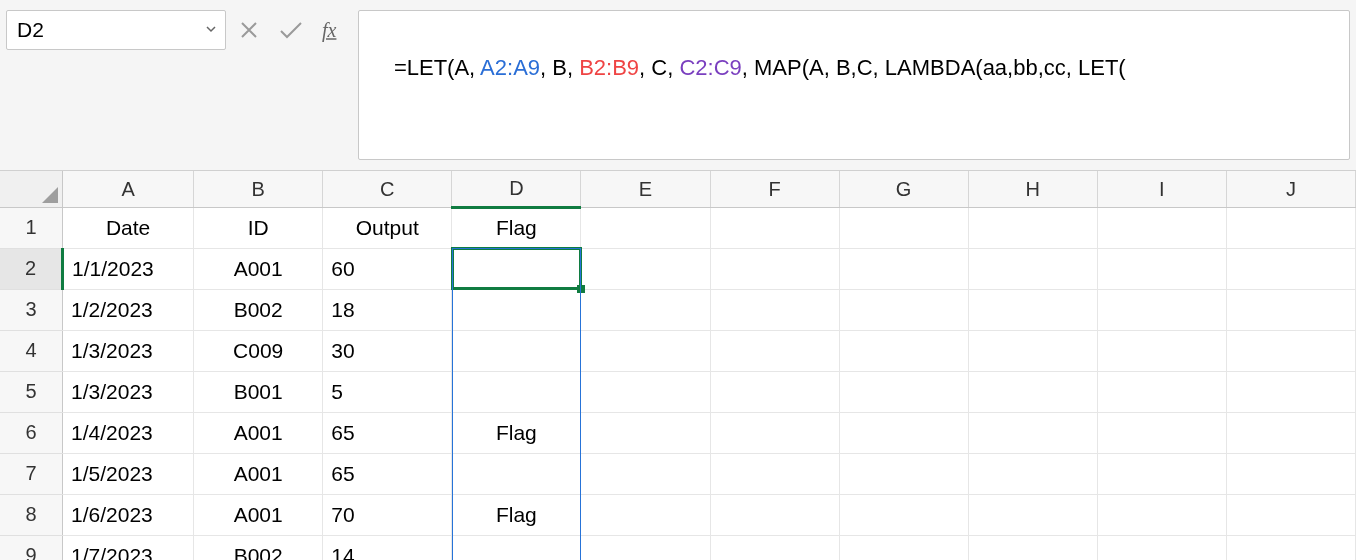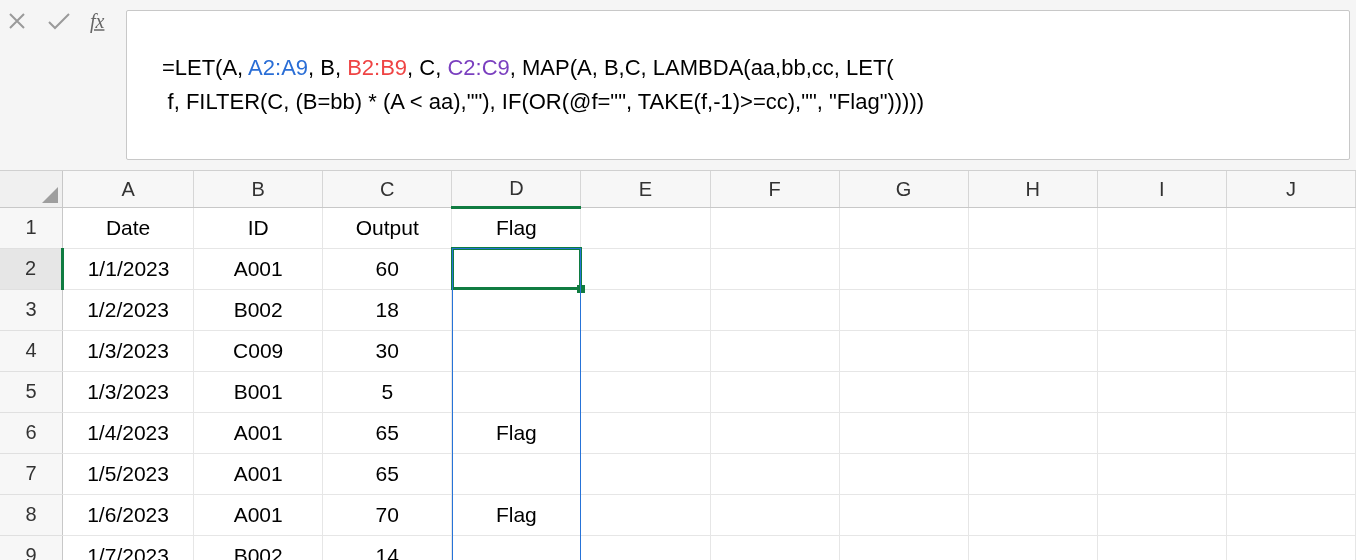--- a/index.html
+++ b/index.html
@@ -33,21 +33,21 @@
       font-size: 21px;
     }
     .namebox .dropdown-caret {
       position: absolute;
       right: 8px;
       color: #666;
       font-size: 14px;
     }
     .fx-icons {
       display: flex;
-      align-items: flex-start;
+      align-items: center;
       gap: 18px;
       margin-right: 14px;
       height: 40px;
       color: #8a8a8a;
       text-decoration: underline;
     }
     .fx-icon { display: inline-flex; align-items: center; justify-content: center; }
     .fx-label {
       font-style: italic;
       color: #666;
@@ -122,21 +122,21 @@
       border-right: 1px solid #e6e6e6;
       border-bottom: 1px solid #e6e6e6;
       padding: 0 8px;
       font-size: 21px;
       vertical-align: middle;
       background: #fff;
       overflow: hidden;
       white-space: nowrap;
     }
     td.t-left{ text-align:center;}
-    td.t-right{ text-align:center;}
+    td.t-right{ text-align:left;}
 
     col.col-row{width:62px;}
     col.col-a{width:130px;}
     col.col-b{width:128px;}
     col.col-c{width:128px;}
     col.col-d{width:128px;}
     col.col-gen{width:128px;}
 
     
     .active-cell-border{
@@ -162,35 +162,43 @@
       border-bottom: 3px solid #107c41;
     }
     th.rowhead.row-active{
       border-right: 3px solid #107c41;
     }
   </style>
 </head>
 <body>
 
 <div class="topbar">
+  <div class="namebox">
+    <span>D2</span>
+    <span class="dropdown-caret">
+      <svg width="12" height="12" viewBox="0 0 12 12">
+          <path d="M2 4 L6 8 L10 4" fill="none" stroke="#666" stroke-width="1.5"></path>
+        </svg>
+    </span>
+  </div>
   <div class="fx-icons">
     <span class="fx-icon">
       <svg width="22" height="22" viewBox="0 0 22 22">
           <path d="M4 4 L18 18 M18 4 L4 18" stroke="#9a9a9a" stroke-width="2" fill="none"></path>
         </svg>
     </span>
     <span class="fx-icon">
       <svg width="26" height="22" viewBox="0 0 26 22">
           <path d="M3 12 L9 18 L23 4" stroke="#9a9a9a" stroke-width="2" fill="none"></path>
         </svg>
     </span>
     <span class="fx-label">fx</span>
   </div>
   <div class="formula-bar">
-    <span>=LET(A, </span><span class="c-blue">A2:A9</span><span>, B, </span><span class="c-red">B2:B9</span><span>, C, </span><span class="c-purple">C2:C9</span><span>, MAP(A, B,C, LAMBDA(aa,bb,cc, LET(</span><br><span class="indent"></span><span> f, FILTER(C, (B=bb) * (A &lt; aa),""), IF(OR(@f="", TAKE(f,-1)&gt;=cc),"", "Flag")))))</span>
+    <span>=LET(A, </span><span class="c-blue">A2:A9</span><span>, B, </span><span class="c-red">B2:B9</span><span>, C, </span><span class="c-purple">C2:C9</span><span>, MAP(A, B,C, LAMBDA(aa,bb,cc, LET(</span><br><span class="indent"></span>
   </div>
 </div>
 
 <div class="sheet">
   <table>
     <colgroup>
       <col class="col-row">
       <col class="col-a">
         <col class="col-b">
         <col class="col-c">

